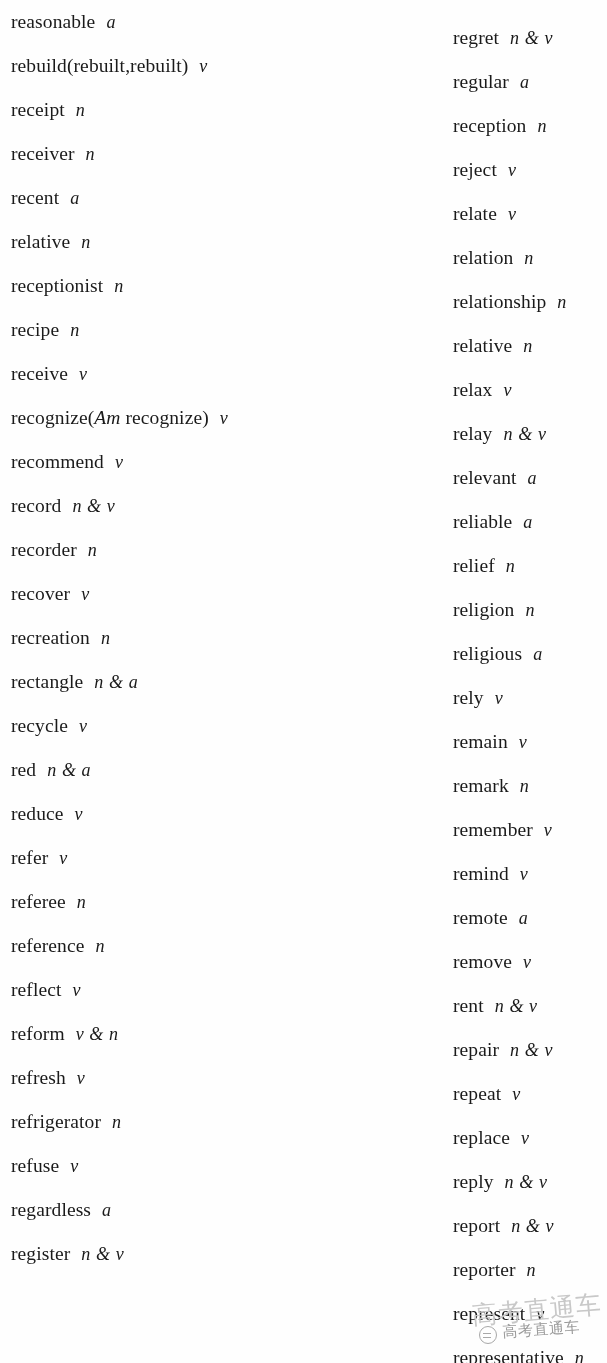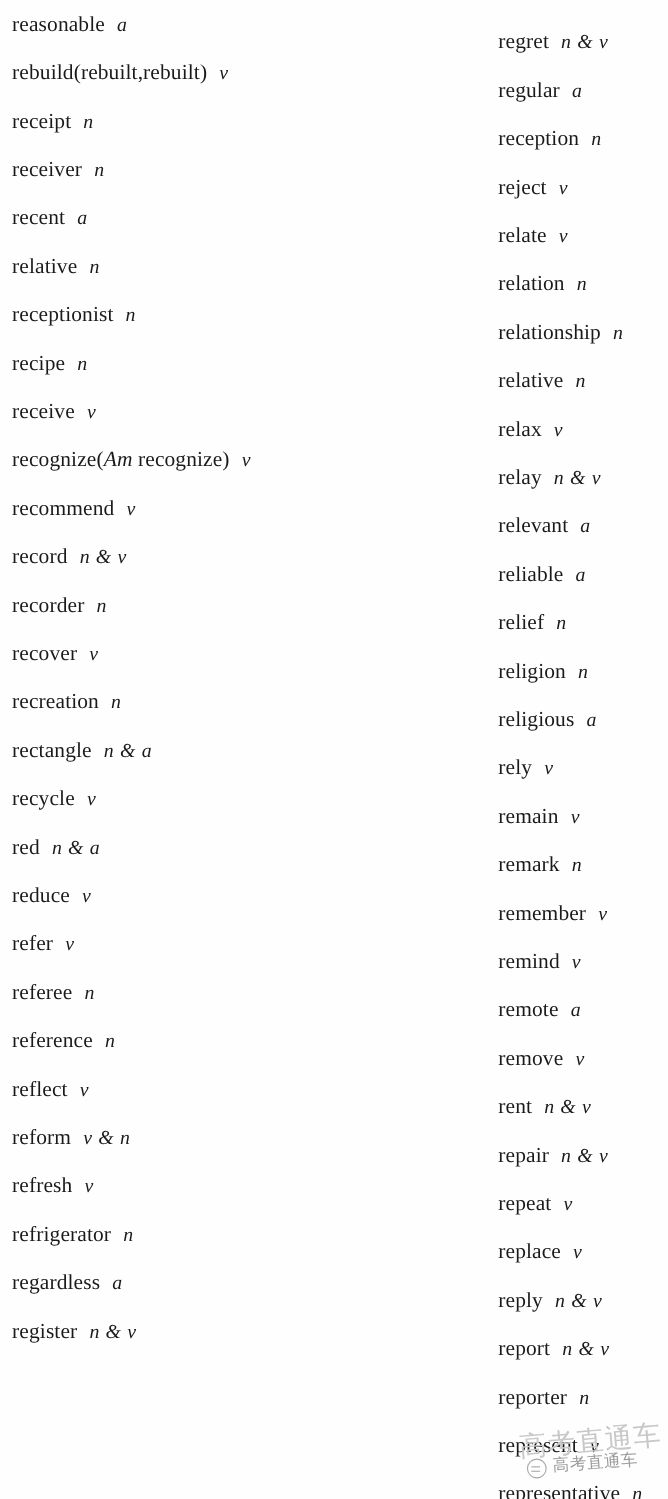--- a/index.html
+++ b/index.html
@@ -162,20 +162,21 @@
         <div class="entry"><span class="word">recycle</span><span class="pos">v</span></div>
         <div class="entry"><span class="word">red</span><span class="pos">n &amp; a</span></div>
         <div class="entry"><span class="word">reduce</span><span class="pos">v</span></div>
         <div class="entry"><span class="word">refer</span><span class="pos">v</span></div>
         <div class="entry"><span class="word">referee</span><span class="pos">n</span></div>
         <div class="entry"><span class="word">reference</span><span class="pos">n</span></div>
         <div class="entry"><span class="word">reflect</span><span class="pos">v</span></div>
         <div class="entry"><span class="word">reform</span><span class="pos">v &amp; n</span></div>
         <div class="entry"><span class="word">refresh</span><span class="pos">v</span></div>
         <div class="entry"><span class="word">refrigerator</span><span class="pos">n</span></div>
+        <div class="entry"><span class="word">refuse</span><span class="pos">v</span></div>
         <div class="entry"><span class="word">regardless</span><span class="pos">a</span></div>
         <div class="entry"><span class="word">register</span><span class="pos">n &amp; v</span></div>
       </div>
 
     <div class="column column-right">
         <div class="entry"><span class="word">regret</span><span class="pos">n &amp; v</span></div>
         <div class="entry"><span class="word">regular</span><span class="pos">a</span></div>
         <div class="entry"><span class="word">reception</span><span class="pos">n</span></div>
         <div class="entry"><span class="word">reject</span><span class="pos">v</span></div>
         <div class="entry"><span class="word">relate</span><span class="pos">v</span></div>

